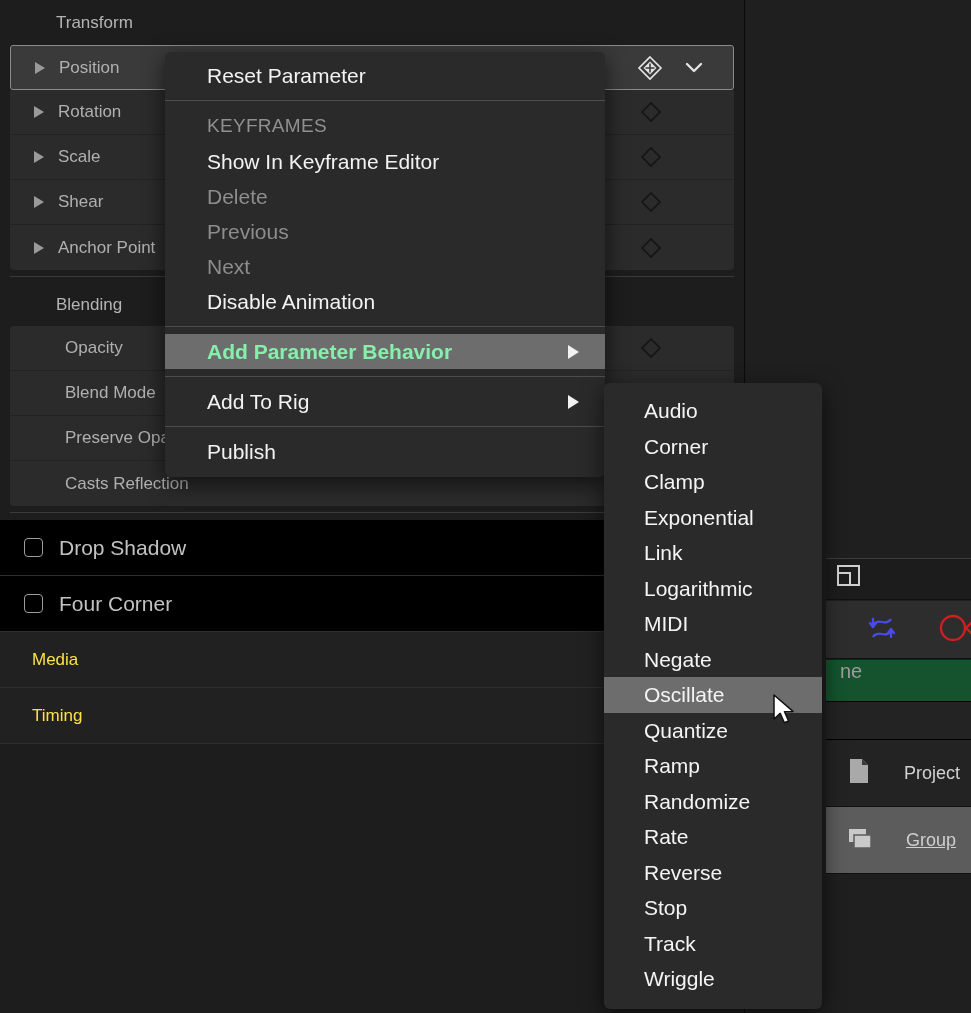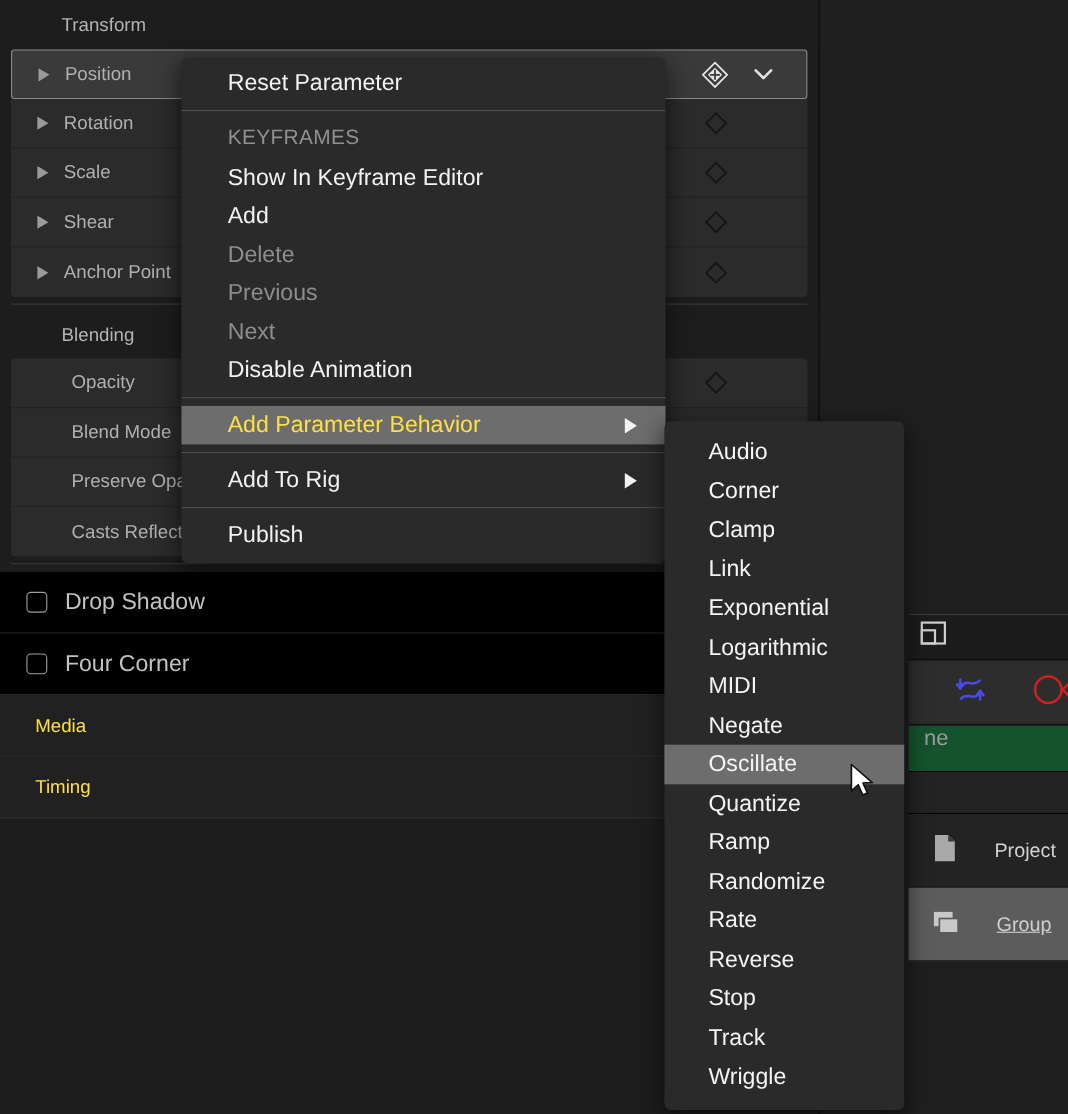--- a/index.html
+++ b/index.html
@@ -160,21 +160,21 @@
     height: 35px; line-height: 35px;
     color: #f2f2f2; font-size: 21px;
     padding-left: 42px;
     white-space: nowrap;
   }
   .mi.dim { color: #8d8d8d; }
   .mi.header {
     color: #909090; font-size: 19px; padding-left: 42px;
     height: 36px; line-height: 36px; letter-spacing: .3px;
   }
-  .mi.hl { background: #6d6d6d; color:#fde047; }
+  .mi.hl { background: #6d6d6d; color:#86efac;font-weight:bold; }
   .mi .arrow {
     position: absolute; right: 26px; top: 50%;
     transform: translateY(-50%);
     width: 0; height: 0;
     border-left: 11px solid #f2f2f2;
     border-top: 7px solid transparent;
     border-bottom: 7px solid transparent;
   }
   .msep { height: 1px; background: #4e4e4e; margin: 7px 0; }
 
@@ -358,21 +358,20 @@
       <span class="dock-label">Group</span>
     </div>
   </div>
   <div class="dock-scrollstub"></div>
 
   <div class="menu">
     <div class="mi">Reset Parameter</div>
     <div class="msep"></div>
     <div class="mi header">KEYFRAMES</div>
     <div class="mi">Show In Keyframe Editor</div>
-    <div class="mi">Add</div>
     <div class="mi dim">Delete</div>
     <div class="mi dim">Previous</div>
     <div class="mi dim">Next</div>
     <div class="mi">Disable Animation</div>
     <div class="msep"></div>
     <div class="mi hl">
       <span>Add Parameter Behavior</span>
       <span class="arrow"></span>
     </div>
     <div class="msep"></div>
@@ -381,22 +380,22 @@
       <span class="arrow"></span>
     </div>
     <div class="msep"></div>
     <div class="mi">Publish</div>
   </div>
 
   <div class="submenu">
     <div class="si">Audio</div>
     <div class="si">Corner</div>
     <div class="si">Clamp</div>
+    <div class="si">Exponential</div>
     <div class="si">Link</div>
-    <div class="si">Exponential</div>
     <div class="si">Logarithmic</div>
     <div class="si">MIDI</div>
     <div class="si">Negate</div>
     <div class="si hl">Oscillate</div>
     <div class="si">Quantize</div>
     <div class="si">Ramp</div>
     <div class="si">Randomize</div>
     <div class="si">Rate</div>
     <div class="si">Reverse</div>
     <div class="si">Stop</div>

